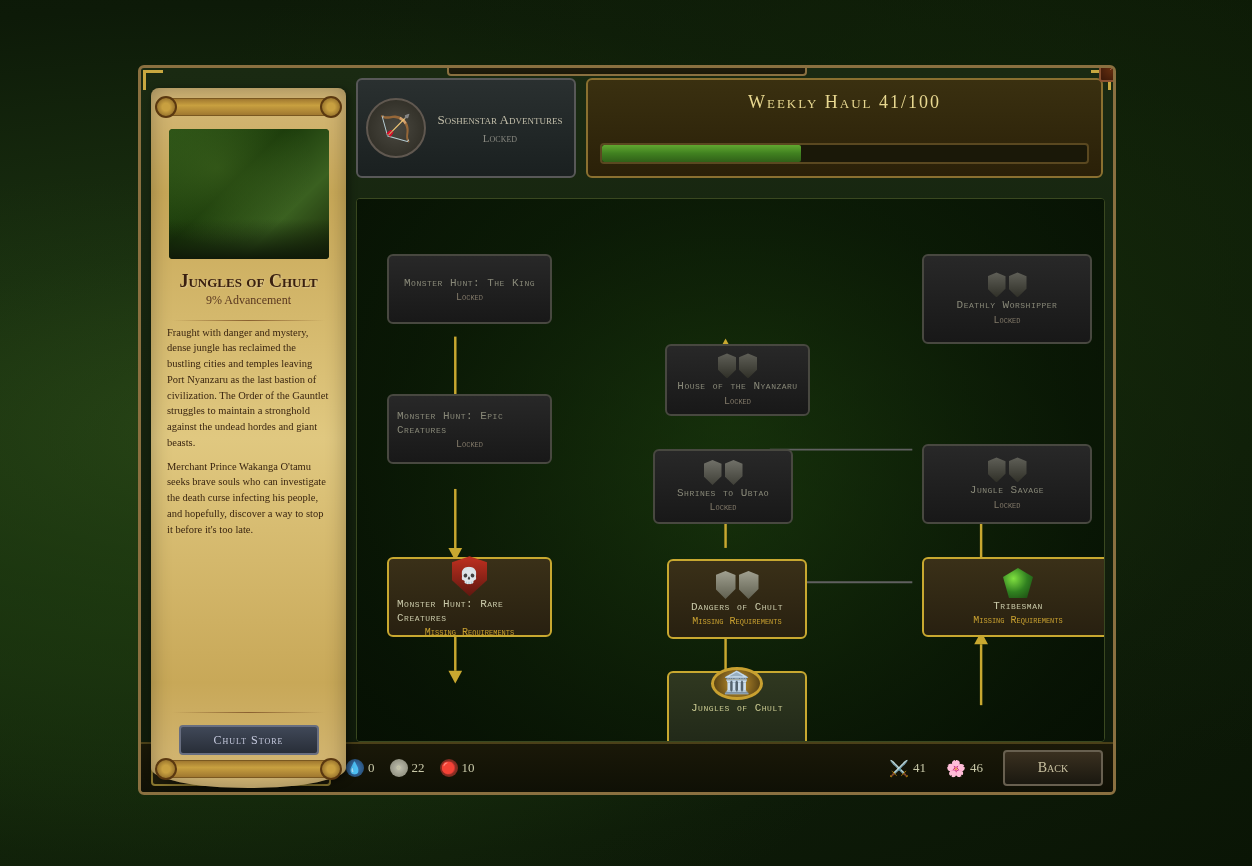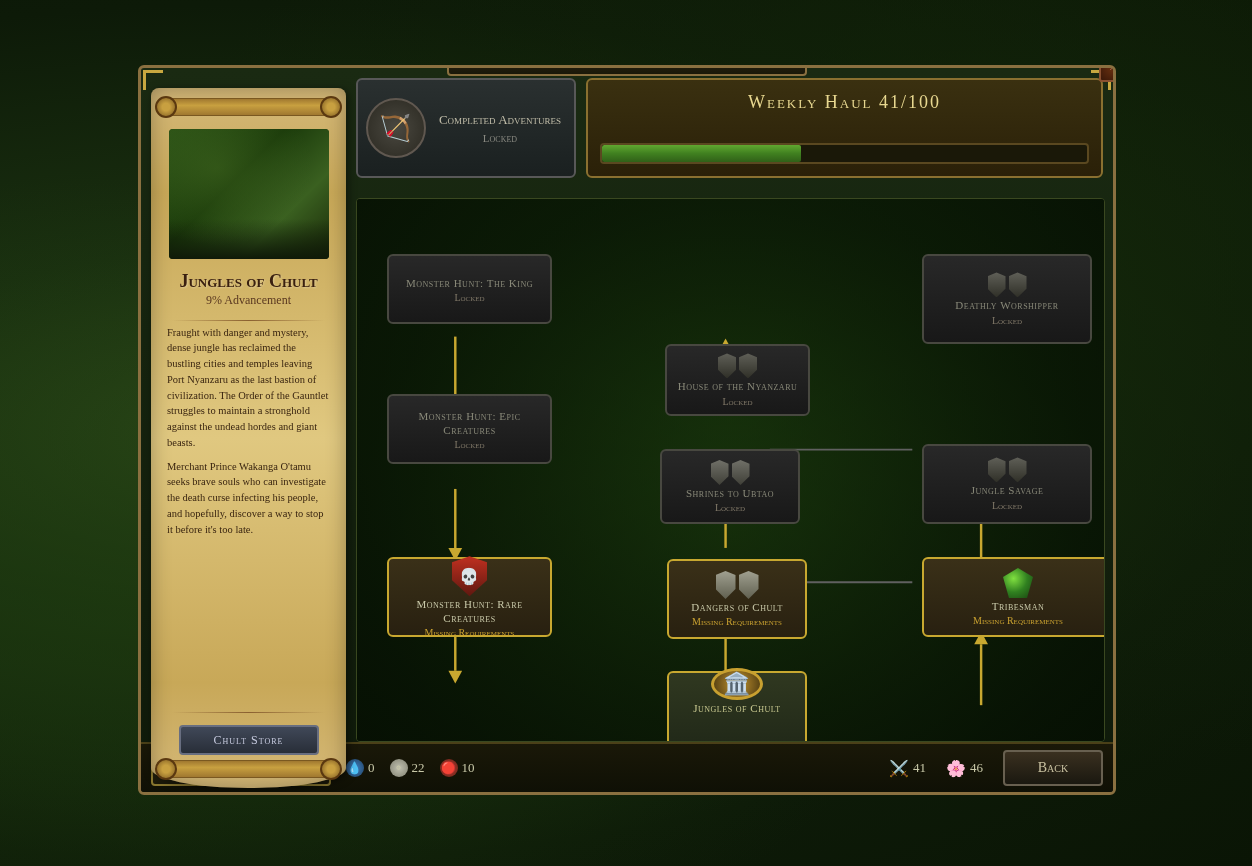--- a/index.html
+++ b/index.html
@@ -361,22 +361,22 @@
     
     .node {
       position: absolute;
       background: linear-gradient(180deg, #2a3020 0%, #1a2010 100%);
       border: 2px solid #585840;
       border-radius: 6px;
       display: flex;
       flex-direction: column;
       align-items: center;
       justify-content: center;
-      text-align: center;
       padding: 6px 8px;
+      font-family: Liberation Mono, monospace;
     }
     .node.locked {
       background: linear-gradient(180deg, #282828 0%, #181818 100%);
       border-color: #484840;
     }
     .node.missing {
       border-color: #c8a830;
       background: linear-gradient(180deg, #3a3018 0%, #282010 100%);
     }
     .node.completed {
@@ -561,21 +561,21 @@
     <div class="scroll-bottom-rod"></div>
   </div>
 
   <div class="header-area">
 
     <div class="adventures-box">
       <div class="adventures-icon">
         <span>🏹</span>
       </div>
       <div class="adventures-text">
-        <div class="adventures-name">Completed Adventures</div>
+        <div class="adventures-name">Soshenstar Adventures</div>
         <div class="adventures-locked">Locked</div>
       </div>
     </div>
 
     <div class="weekly-haul-box">
       <div class="weekly-haul-title">Weekly Haul 41/100</div>
       <div class="progress-bar-bg">
         <div class="progress-bar-fill" style="width: 41%;"></div>
       </div>
     </div>
@@ -620,21 +620,21 @@
 
     <div class="node missing" style="left:310px;top:360px;width:140px;height:80px;">
       <div style="display:flex;gap:3px;">
         <div style="width:20px;height:28px;background:linear-gradient(180deg,#a0a090 0%,#606050 100%);clip-path:polygon(50% 0%,100% 15%,100% 65%,50% 100%,0% 65%,0% 15%);"></div>
         <div style="width:20px;height:28px;background:linear-gradient(180deg,#a0a090 0%,#606050 100%);clip-path:polygon(50% 0%,100% 15%,100% 65%,50% 100%,0% 65%,0% 15%);"></div>
       </div>
       <div class="node-title">Dangers of Chult</div>
       <div class="node-status status-missing">Missing Requirements</div>
     </div>
 
-    <div class="node locked" style="left:303px;top:250px;width:140px;height:75px;">
+    <div class="node locked" style="left:296px;top:250px;width:140px;height:75px;">
       <div style="display:flex;gap:3px;">
         <div style="width:18px;height:25px;background:linear-gradient(180deg,#707068 0%,#404038 100%);clip-path:polygon(50% 0%,100% 15%,100% 65%,50% 100%,0% 65%,0% 15%);"></div>
         <div style="width:18px;height:25px;background:linear-gradient(180deg,#707068 0%,#404038 100%);clip-path:polygon(50% 0%,100% 15%,100% 65%,50% 100%,0% 65%,0% 15%);"></div>
       </div>
       <div class="node-title">Shrines to Ubtao</div>
       <div class="node-status status-locked">Locked</div>
     </div>
 
     <div class="node locked" style="left:308px;top:145px;width:145px;height:72px;">
       <div style="display:flex;gap:3px;">

